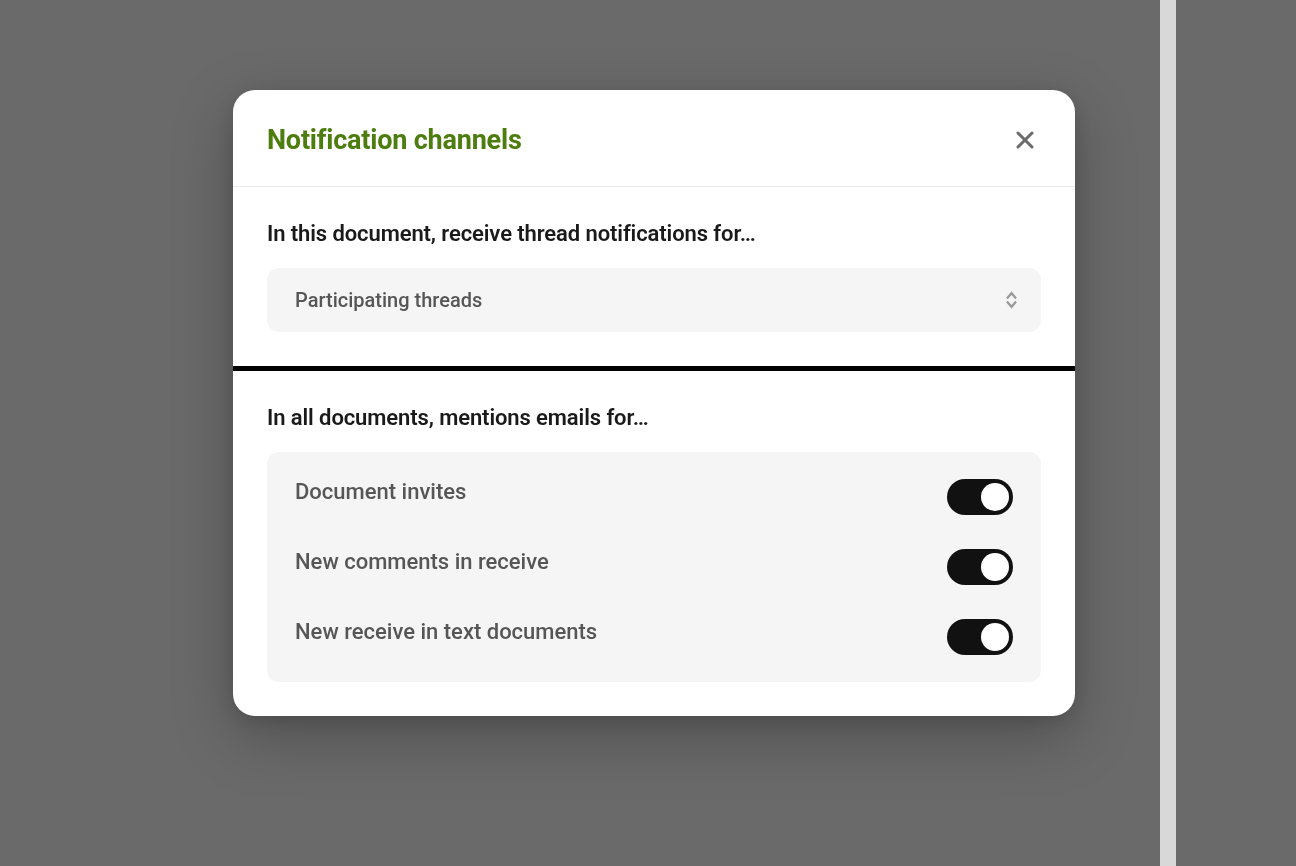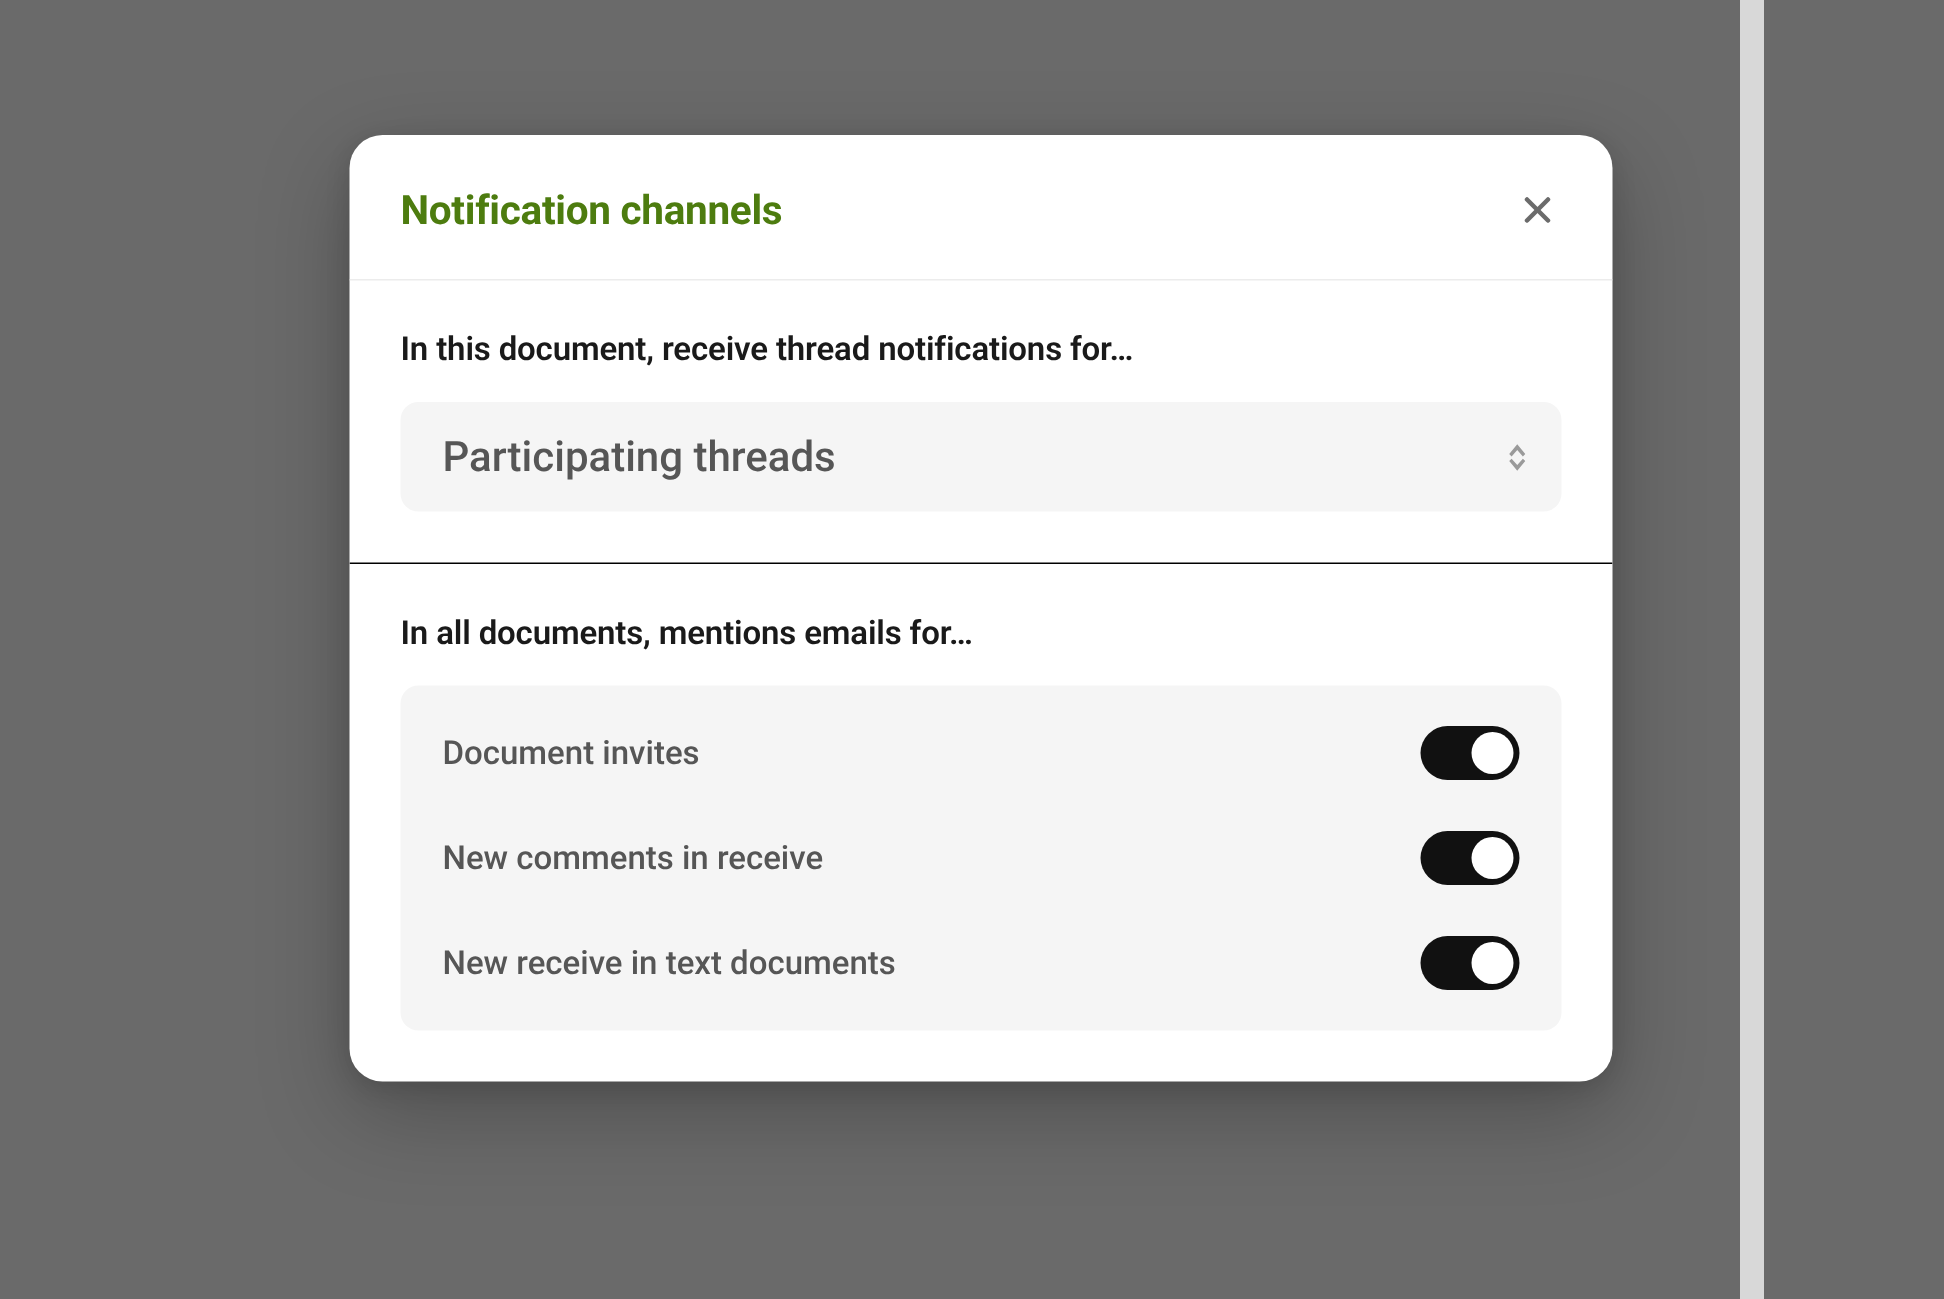--- a/index.html
+++ b/index.html
@@ -57,36 +57,36 @@
       color: #6b6b6b;
     }
     .close-btn svg {
       width: 24px;
       height: 24px;
     }
     .section {
       padding: 34px 34px 34px 34px;
     }
     .section-1 {
-      border-bottom: 1px solid #000000;
+      border-bottom: 5px solid #000000;
     }
     .section-label {
       font-size: 22px;
       font-weight: 600;
       color: #1a1a1a;
       margin-bottom: 22px;
       letter-spacing: -0.1px;
     }
     .select-box {
       width: 100%;
       background: #f5f5f5;
       border: none;
       border-radius: 12px;
       padding: 20px 52px 20px 28px;
-      font-size: 28px;
+      font-size: 20px;
       font-weight: 500;
       color: #565656;
       cursor: pointer;
       position: relative;
       display: flex;
       align-items: center;
       justify-content: space-between;
     }
     .select-arrows {
       position: absolute;
@@ -104,21 +104,20 @@
       height: 9px;
       display: block;
     }
     .toggle-list {
       background: #f5f5f5;
       border-radius: 12px;
       padding: 10px 0;
     }
     .toggle-row {
       display: flex;
-      align-items: center;
       justify-content: space-between;
       padding: 17px 28px;
     }
     .toggle-label {
       font-size: 22px;
       font-weight: 500;
       color: #565656;
     }
     .switch {
       position: relative;

